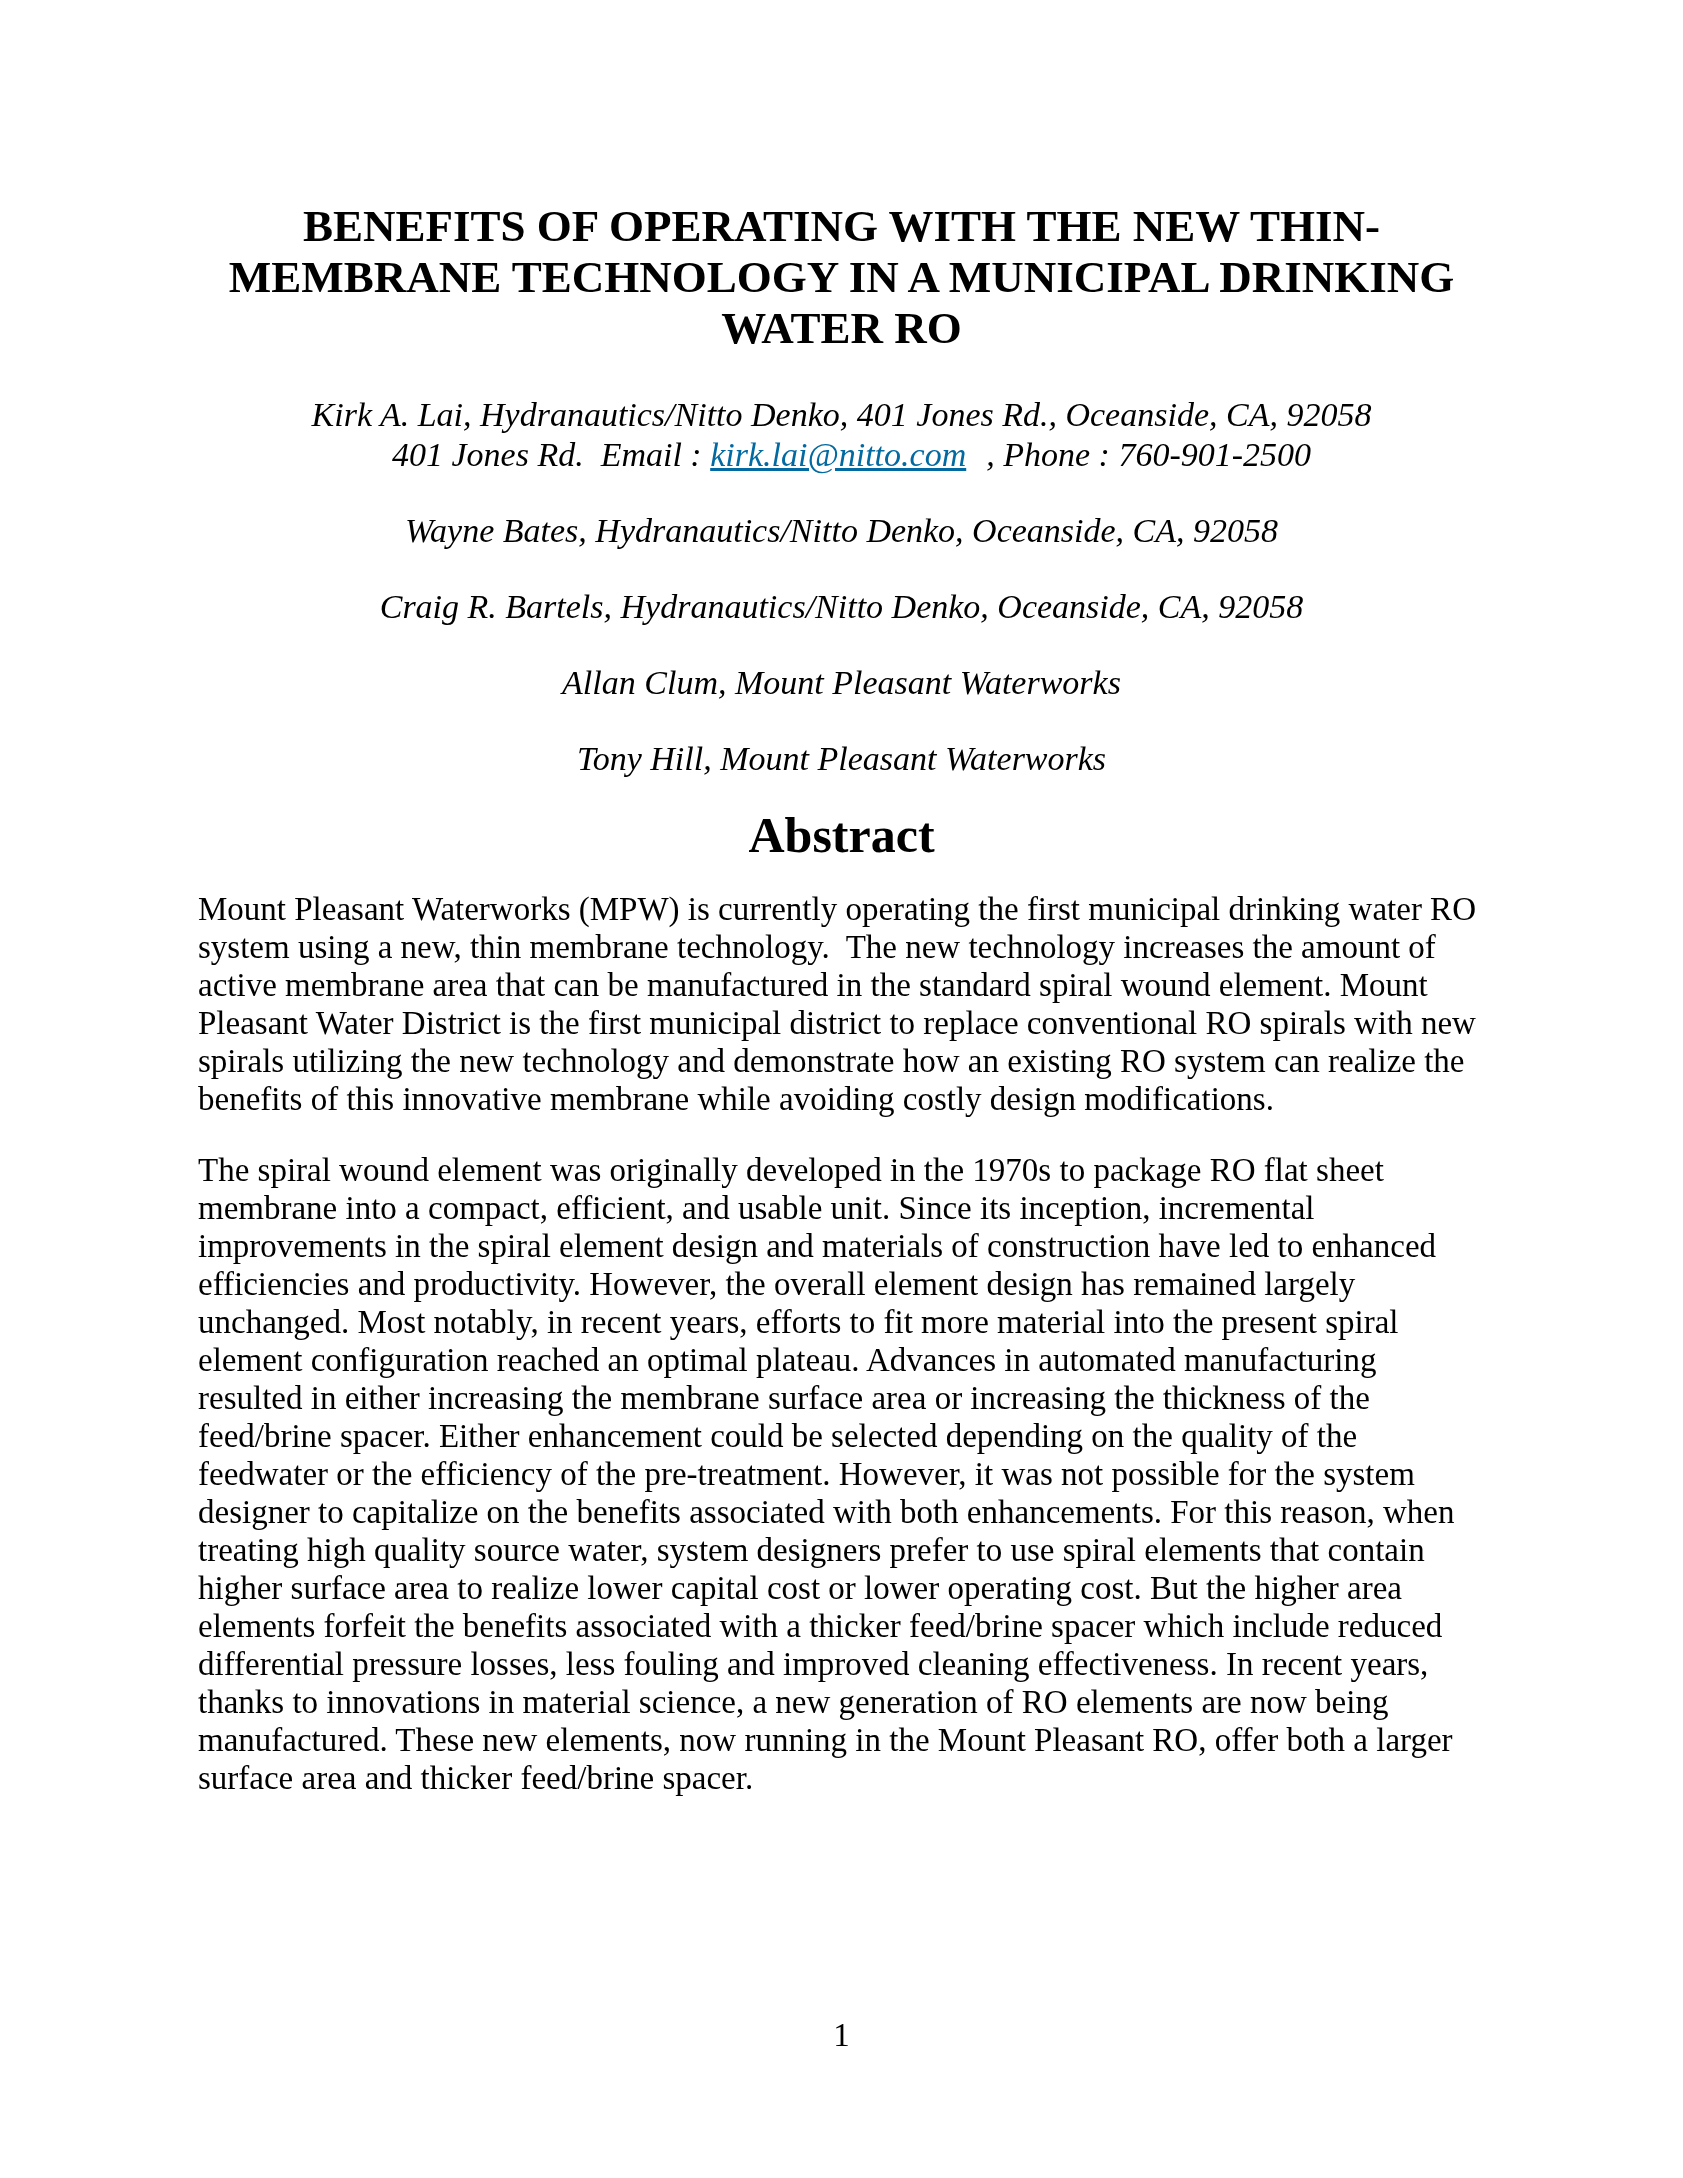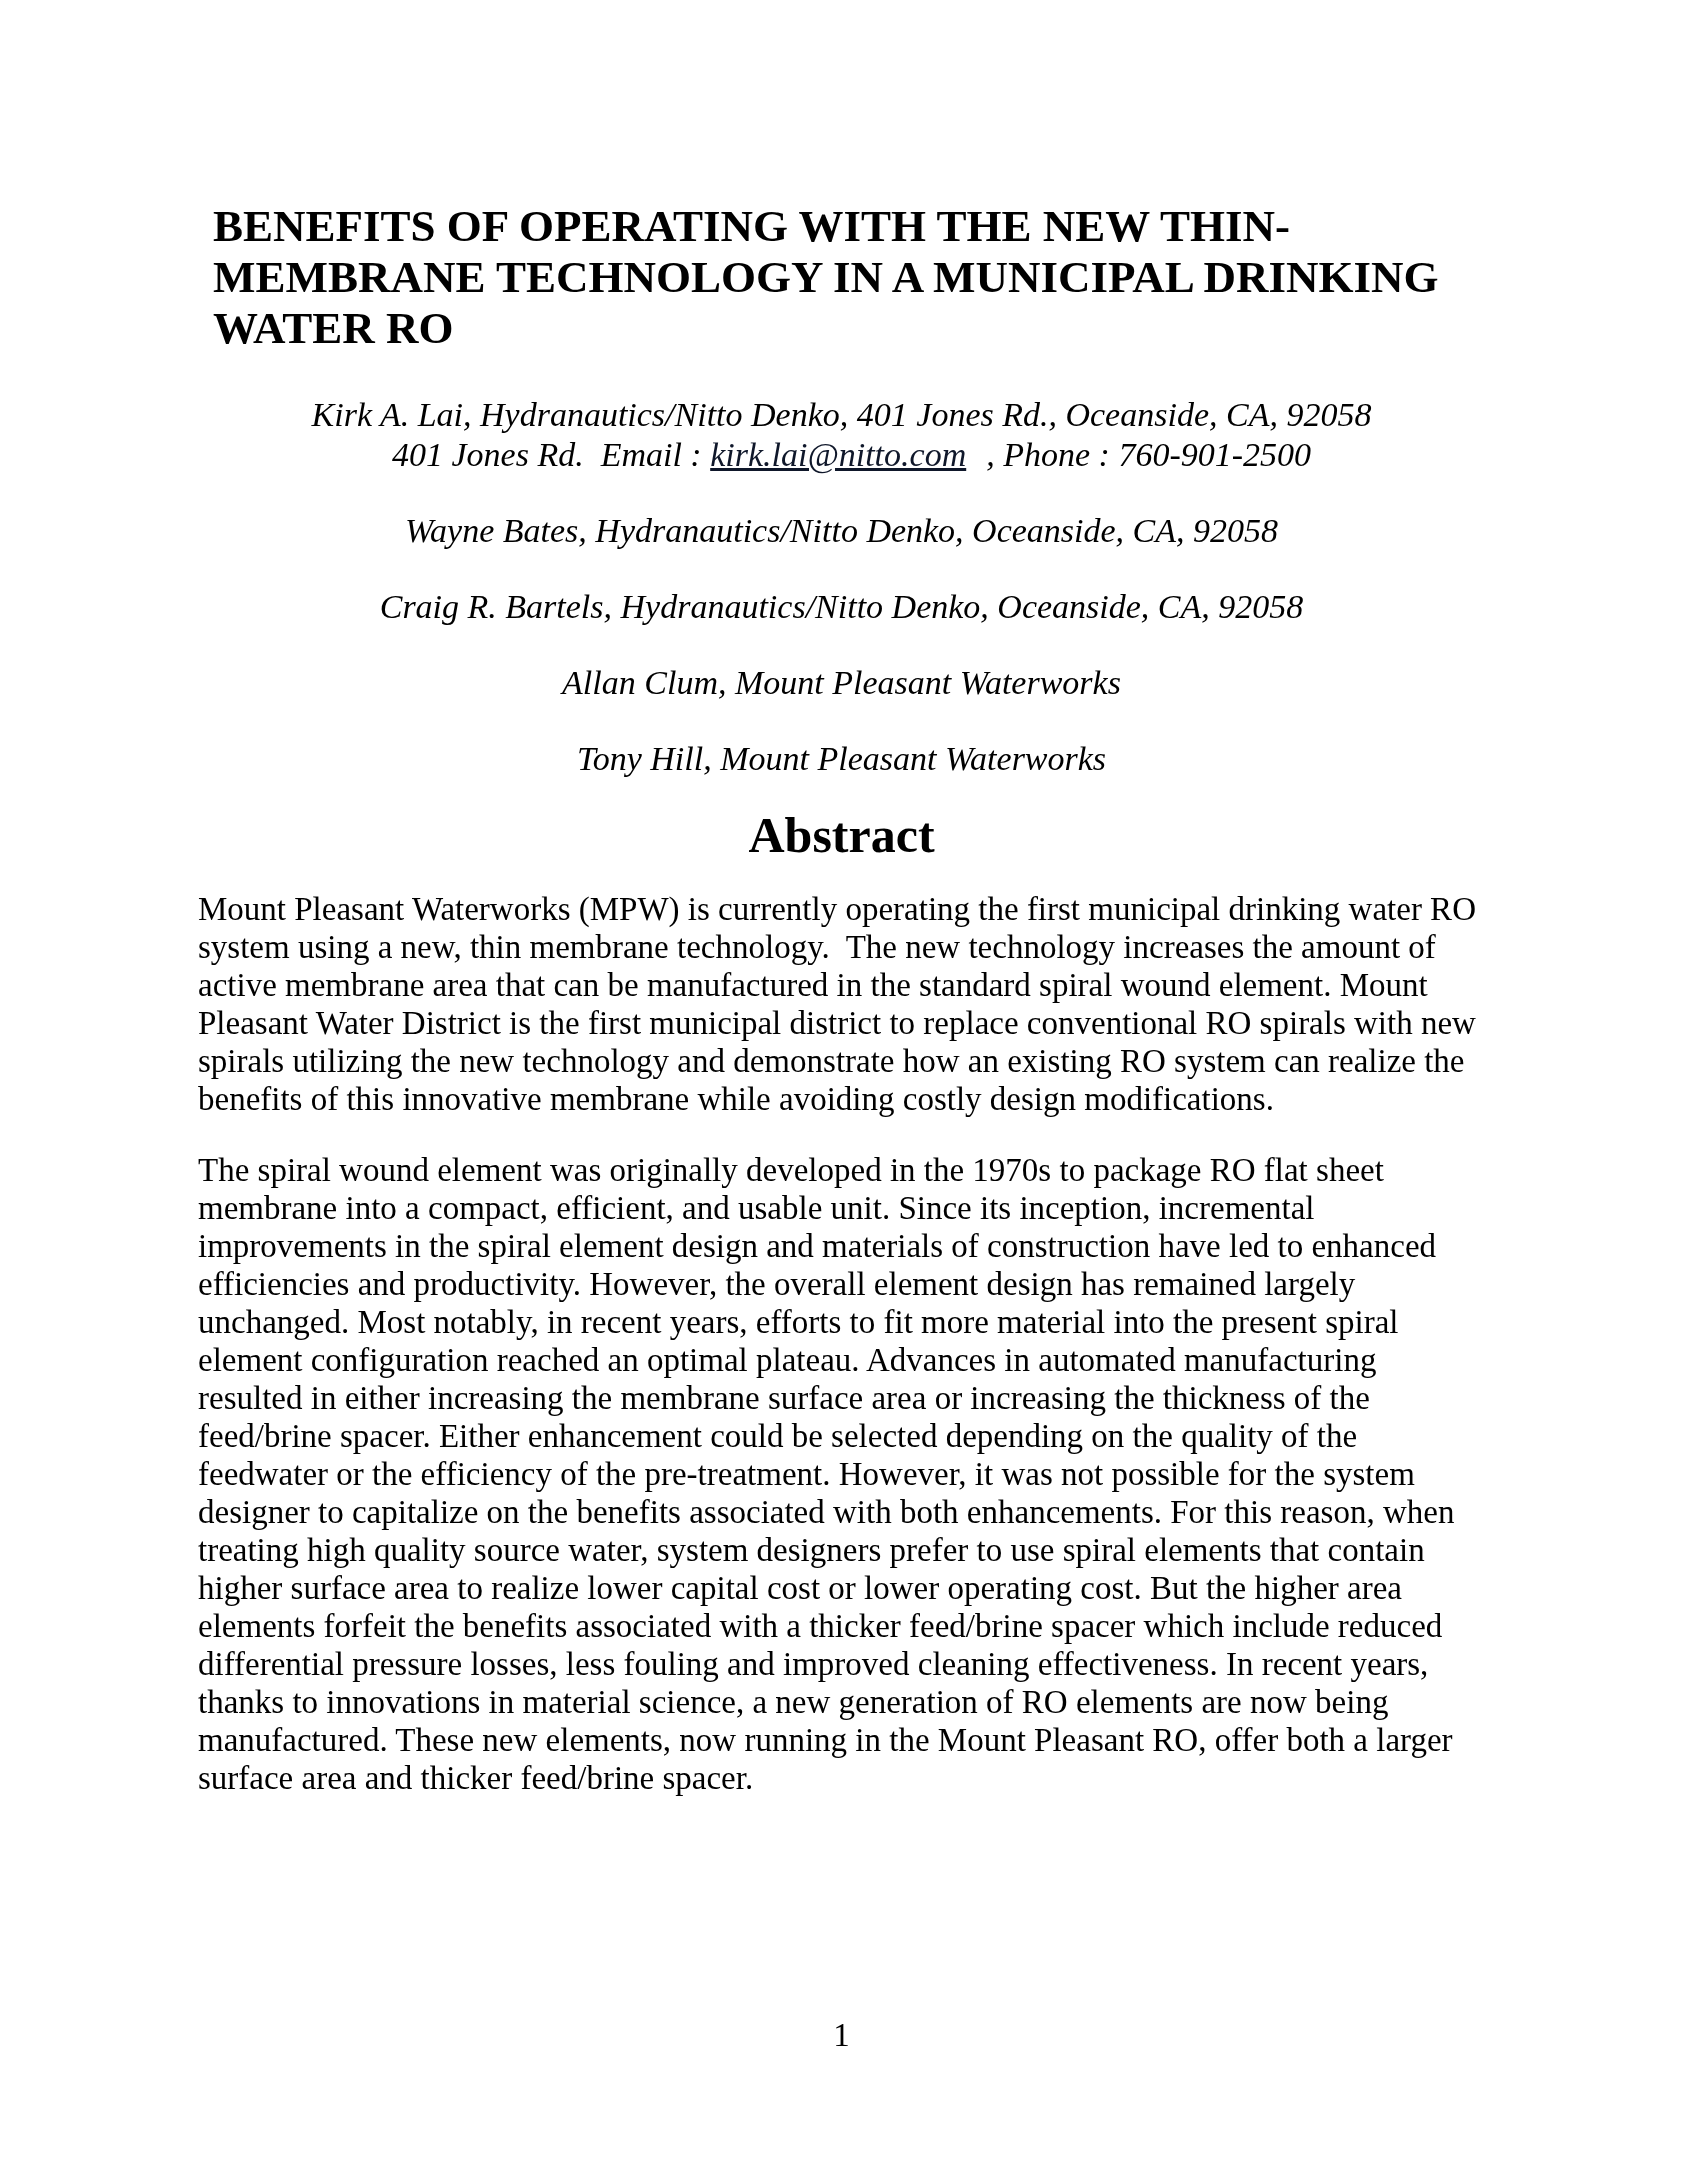--- a/index.html
+++ b/index.html
@@ -14,21 +14,21 @@
     box-sizing: border-box;
     padding: 201px 198px 0 198px;
     background: #ffffff;
     color: #000000;
     font-family: "Liberation Serif", serif;
     overflow: hidden;
   }
   .title {
     width: 1257px;
     margin: 0 auto;
-    text-align: left;
+    text-align: center;
     font-size: 45px;
     line-height: 51px;
     font-weight: bold;
   }
   .authors {
     text-align: center;
     font-style: italic;
     font-size: 34px;
     line-height: 40px;
   }
@@ -76,21 +76,21 @@
 <body>
 
 <div class="page">
 
   <h1 class="title">BENEFITS OF OPERATING WITH THE NEW THIN-MEMBRANE TECHNOLOGY IN A MUNICIPAL DRINKING WATER RO</h1>
 
   <div class="authors">
 
     <div class="author-entry-primary">
       <div class="author-line">Kirk A. Lai, Hydranautics/Nitto Denko, 401 Jones Rd., Oceanside, CA, 92058</div>
-      <div class="author-line"><span class="contact-prefix">401 Jones Rd.  Email : </span><a class="email" style="color: #0f172a;">kirk.lai@nitto.com</a><span class="contact-suffix">, Phone : 760-901-2500</span></div>
+      <div class="author-line"><span class="contact-prefix">401 Jones Rd.  Email : </span><a class="email" style="color: #0369a1;">kirk.lai@nitto.com</a><span class="contact-suffix">, Phone : 760-901-2500</span></div>
     </div>
 
     <div class="author-entry">Wayne Bates, Hydranautics/Nitto Denko, Oceanside, CA, 92058</div>
 
 
     <div class="author-entry">Craig R. Bartels, Hydranautics/Nitto Denko, Oceanside, CA, 92058</div>
 
     <div class="author-entry">Allan Clum, Mount Pleasant Waterworks</div>
 
     <div class="author-entry">Tony Hill, Mount Pleasant Waterworks</div>

